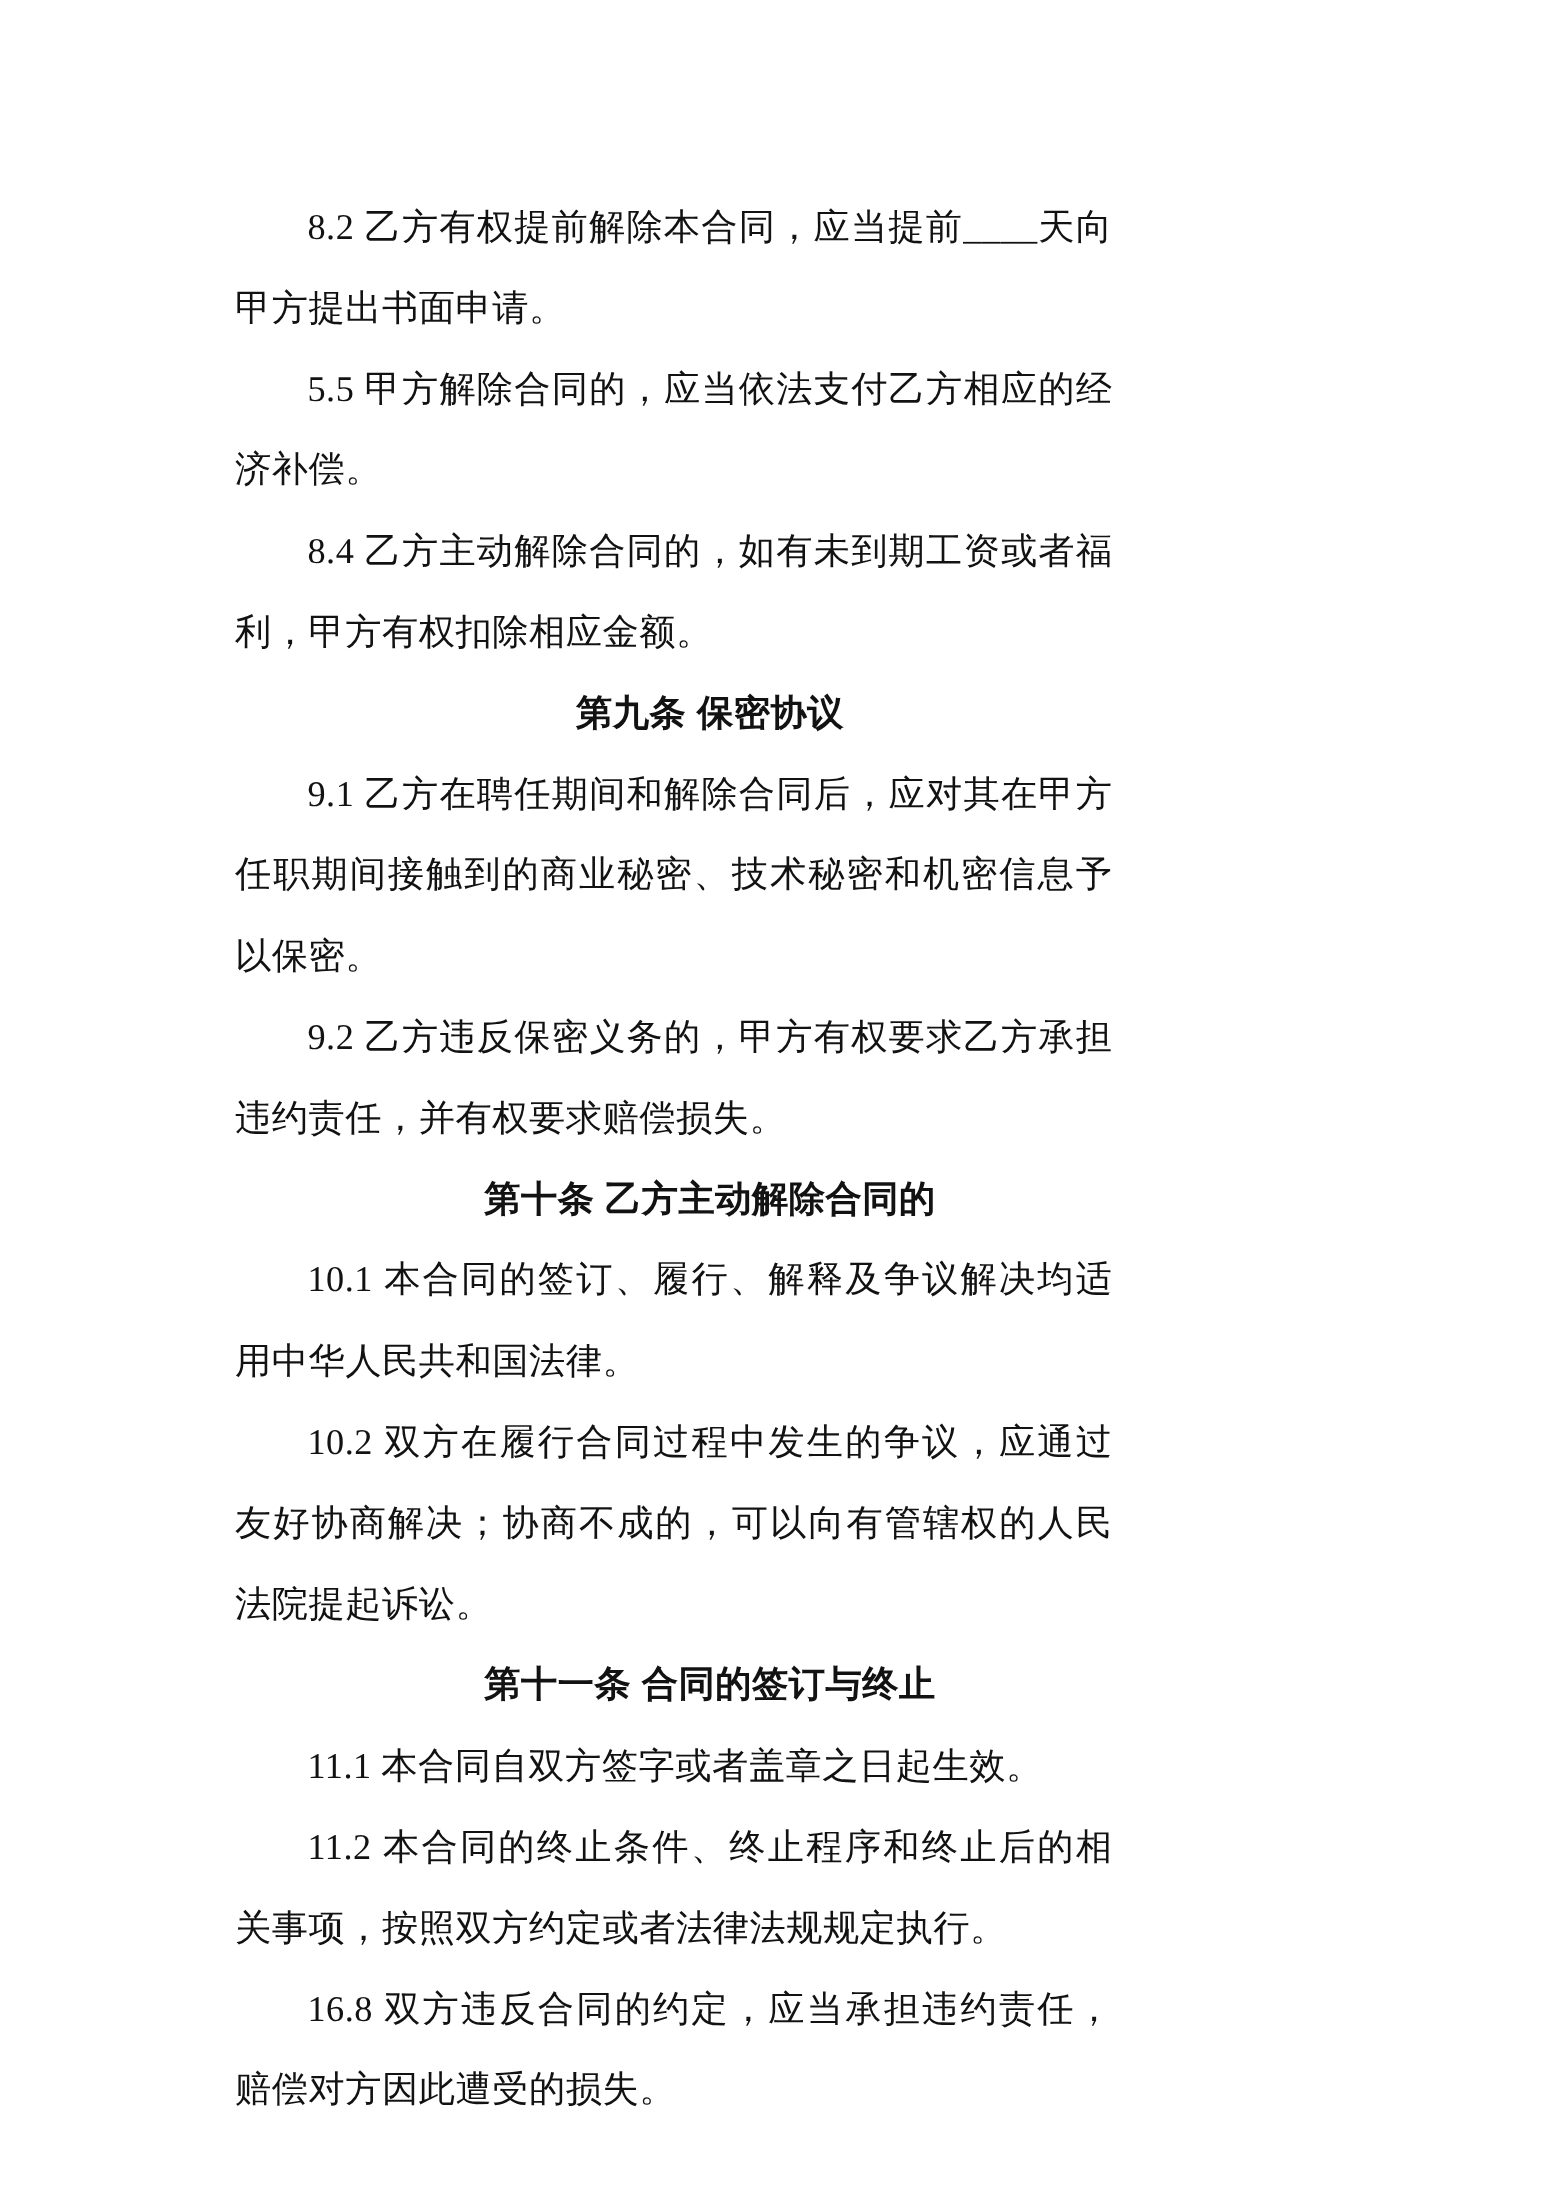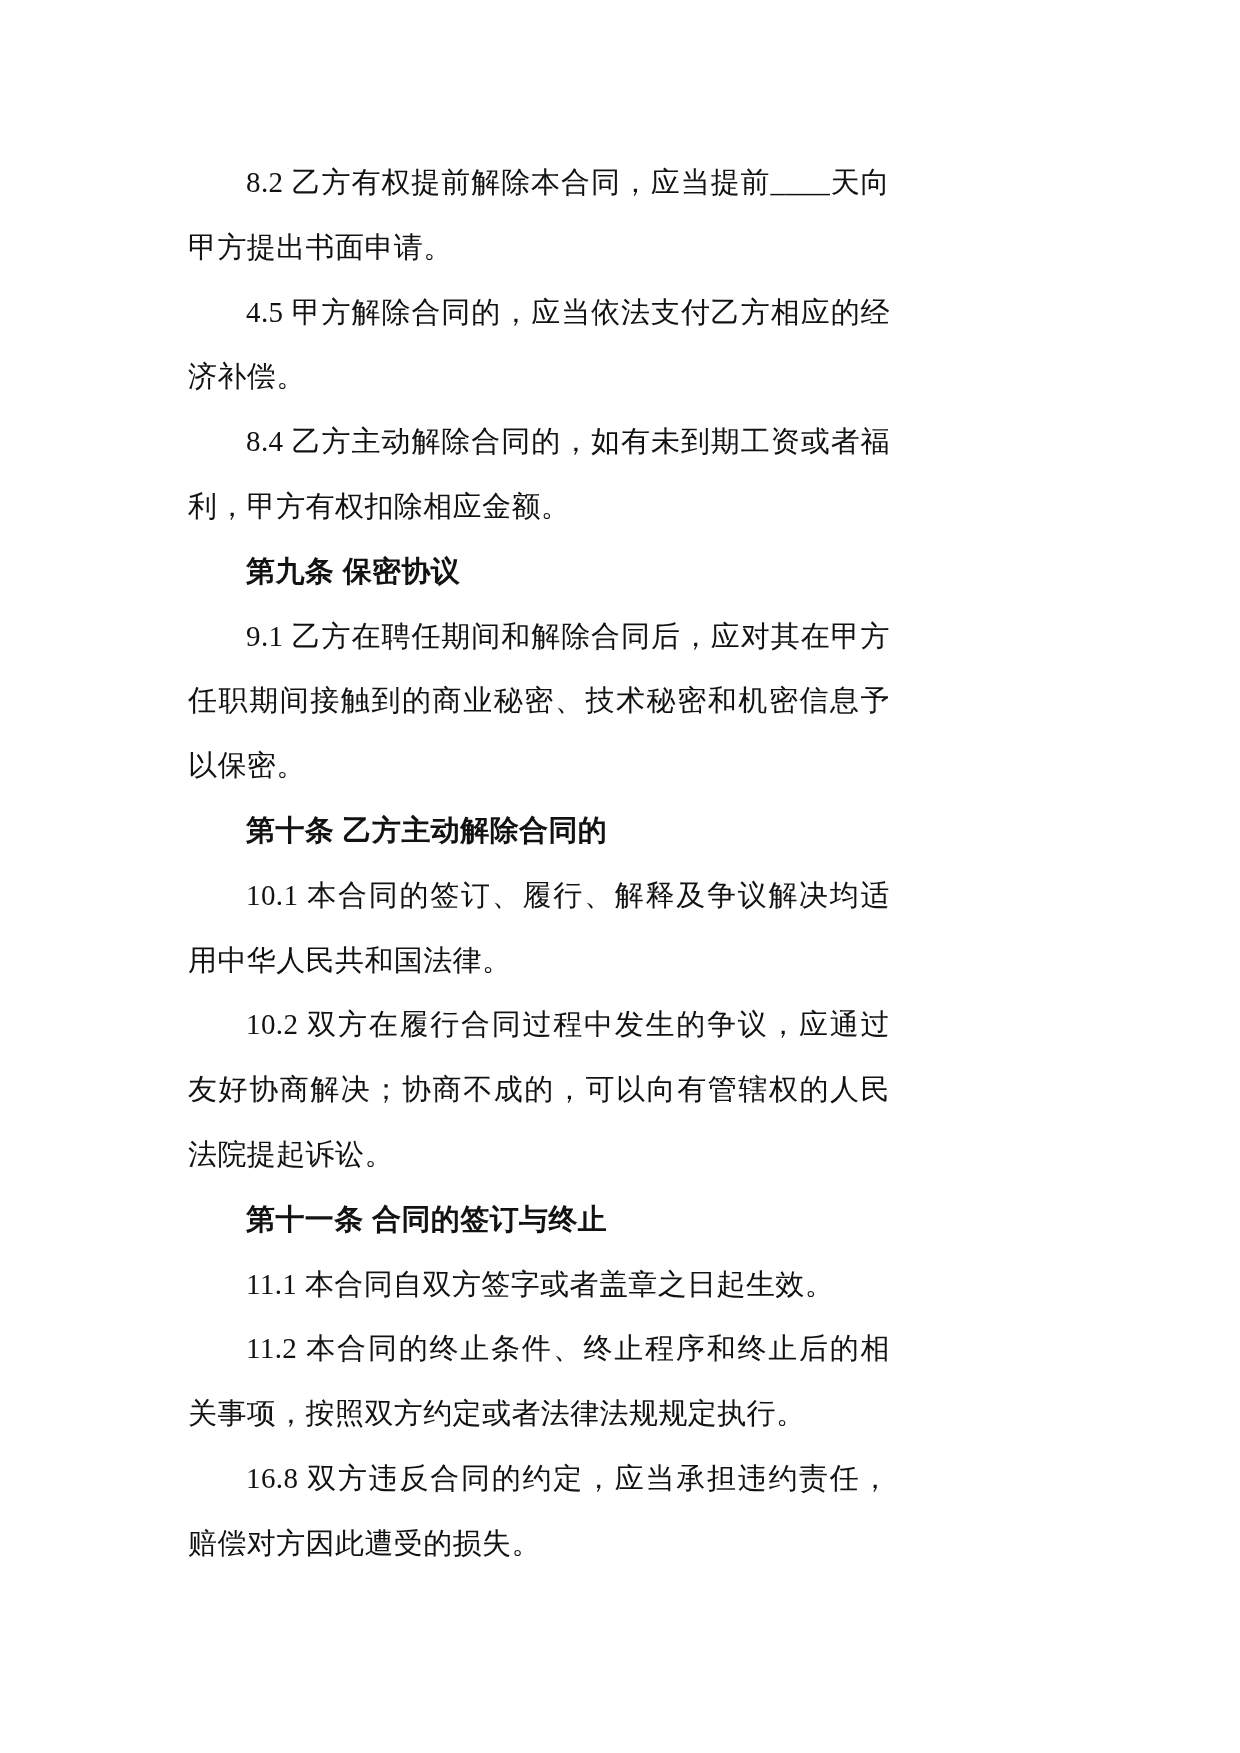--- a/index.html
+++ b/index.html
@@ -28,32 +28,33 @@
     color: #121212;
     text-align: justify;
     text-justify: inter-ideograph;
     text-indent: 2em;
     letter-spacing: 0.4px;
     word-break: normal;
   }
   .heading {
     font-family: "Liberation Sans", "DejaVu Sans", sans-serif;
     font-weight: 700;
-    text-align: left;
+    text-align: center;
   }
 </style>
 </head>
 <body>
 
 <div class="page">
   <p class="para">8.2 乙方有权提前解除本合同，应当提前____天向甲方提出书面申请。</p>
-  <p class="para">4.5 甲方解除合同的，应当依法支付乙方相应的经济补偿。</p>
+  <p class="para">5.5 甲方解除合同的，应当依法支付乙方相应的经济补偿。</p>
   <p class="para">8.4 乙方主动解除合同的，如有未到期工资或者福利，甲方有权扣除相应金额。</p>
   <p class="para heading">第九条 保密协议</p>
   <p class="para">9.1 乙方在聘任期间和解除合同后，应对其在甲方任职期间接触到的商业秘密、技术秘密和机密信息予以保密。</p>
+  <p class="para">9.2 乙方违反保密义务的，甲方有权要求乙方承担违约责任，并有权要求赔偿损失。</p>
   <p class="para heading">第十条 乙方主动解除合同的</p>
   <p class="para">10.1 本合同的签订、履行、解释及争议解决均适用中华人民共和国法律。</p>
   <p class="para">10.2 双方在履行合同过程中发生的争议，应通过友好协商解决；协商不成的，可以向有管辖权的人民法院提起诉讼。</p>
   <p class="para heading">第十一条 合同的签订与终止</p>
   <p class="para">11.1 本合同自双方签字或者盖章之日起生效。</p>
   <p class="para">11.2 本合同的终止条件、终止程序和终止后的相关事项，按照双方约定或者法律法规规定执行。</p>
   <p class="para">16.8 双方违反合同的约定，应当承担违约责任，赔偿对方因此遭受的损失。</p>
 </div>
 
 </body></html>

